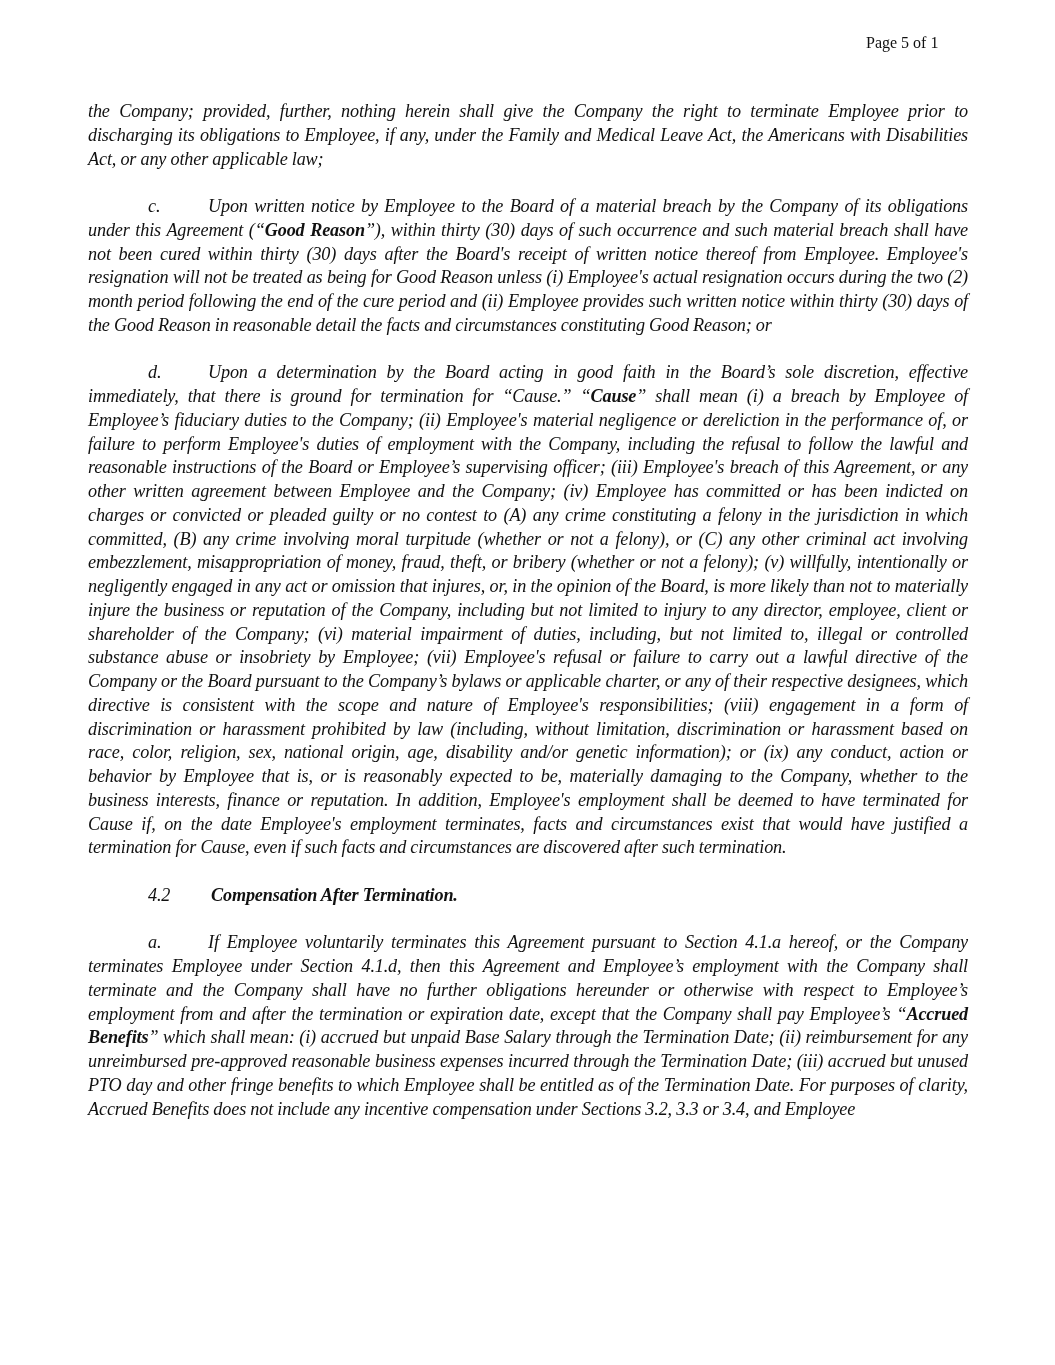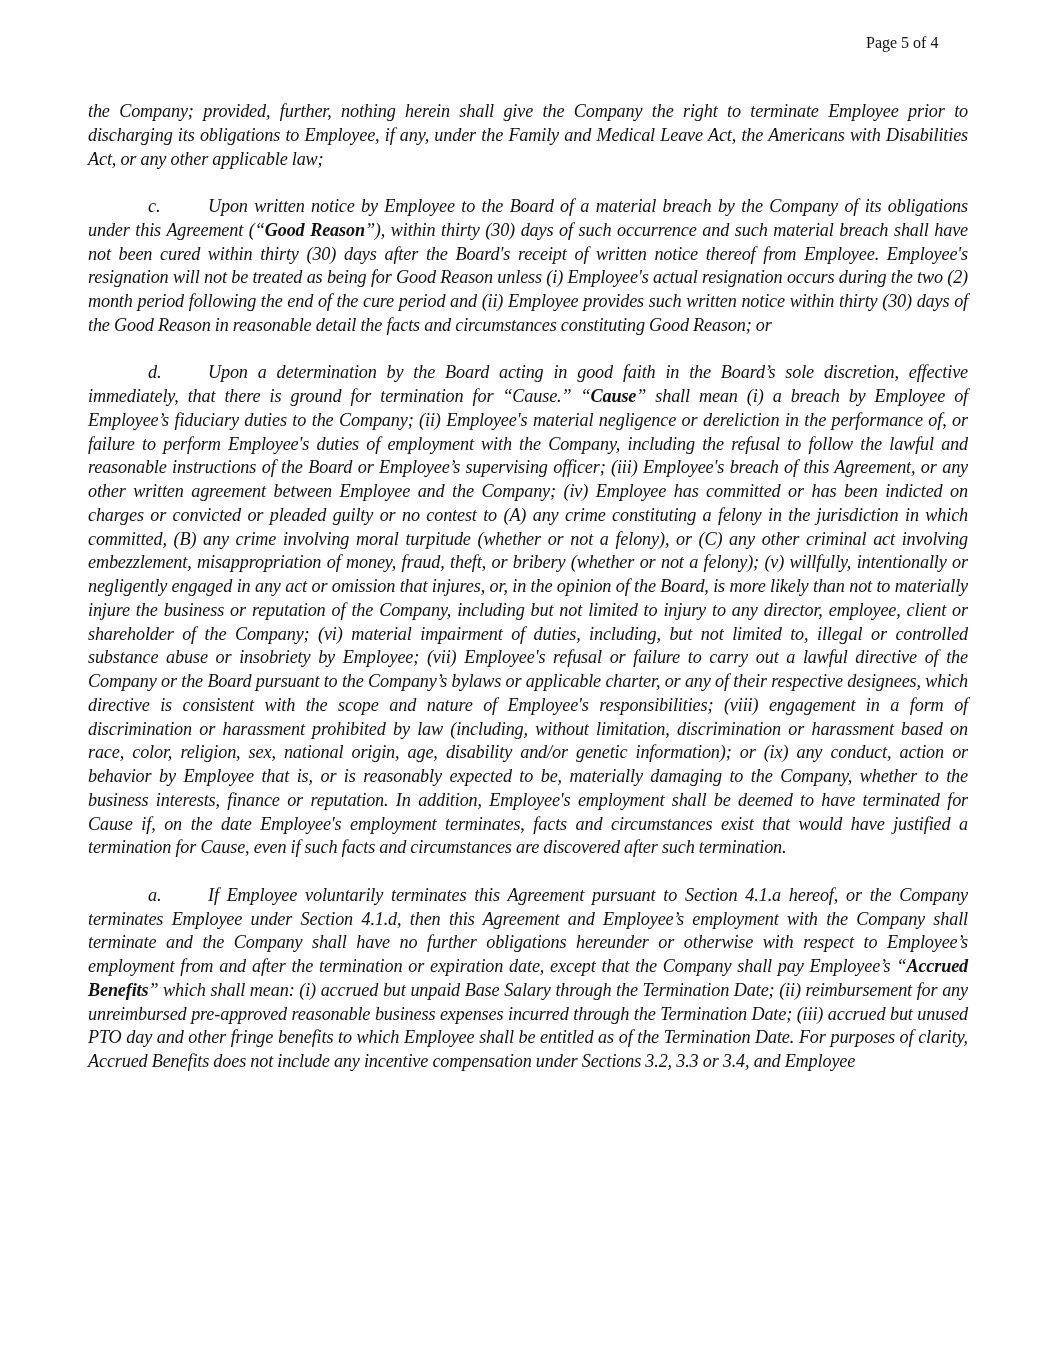--- a/index.html
+++ b/index.html
@@ -33,26 +33,27 @@
     }
     .para { margin: 0 0 23.75px 0; }
     .indent { display: inline-block; width: 60px; padding-left: 60px; }
     .heading { margin: 0 0 23.75px 0; }
     .heading .num { display: inline-block; padding-left: 60px; width: 63px; }
     b { font-weight: bold; }
   </style>
 </head>
 <body>
 
-<div class="page-number">Page 5 of 4</div>
+<div class="page-number">Page 5 of 1</div>
 
 <div class="content">
 
   <p class="para"><span>the Company; provided, further, nothing herein shall give the  Company the right to terminate Employee prior to discharging its obligations to Employee, if any, under the Family and Medical Leave  Act, the Americans with Disabilities Act, or any other applicable law;</span></p>
 
   <p class="para"><span class="indent">c.</span><span>Upon written notice by Employee to the Board of a material breach by the Company of its obligations under this Agreement (“</span><b>Good Reason</b><span>”), within thirty (30) days of such occurrence and such material breach shall have not been cured within thirty (30) days after the Board's receipt of written notice thereof from Employee. Employee's resignation will not be treated as being for Good Reason unless (i) Employee's actual resignation occurs during the two (2) month period following the end of the cure period and (ii) Employee provides such written notice within thirty (30) days of the Good Reason in reasonable detail the facts and circumstances constituting Good Reason; or</span></p>
 
   <p class="para"><span class="indent">d.</span><span>Upon a determination by the Board acting in good faith in the Board’s sole discretion, effective immediately, that there is ground for  termination for “Cause.” “</span><b>Cause</b><span>” shall mean (i) a breach by Employee of Employee’s fiduciary duties to the Company; (ii) Employee's material negligence or dereliction in the performance of, or failure to perform Employee's duties of employment with the Company, including the refusal to follow the lawful and reasonable instructions of the Board or Employee’s supervising officer; (iii) Employee's breach of this Agreement, or any other written agreement between Employee and the Company; (iv) Employee has committed or has been indicted on charges or convicted or pleaded guilty or no contest to (A) any crime constituting a felony in the jurisdiction in which committed, (B) any crime involving moral turpitude (whether or not a felony), or (C) any other criminal act involving embezzlement, misappropriation of money, fraud, theft, or bribery (whether or not a felony); (v) willfully, intentionally or negligently  engaged in any act or omission that injures, or, in the opinion of the Board, is more likely than not to materially injure the business or  reputation of the Company, including but not limited to injury to any director, employee, client or shareholder of the Company; (vi) material impairment of duties, including, but not limited to, illegal or controlled substance abuse or insobriety by Employee; (vii) Employee's refusal or failure to carry out a lawful directive of the Company or the Board pursuant to the Company’s bylaws or applicable charter, or any of their respective designees, which directive is consistent with the scope and nature of Employee's responsibilities; (viii) engagement in a form of discrimination or harassment prohibited by law (including, without limitation, discrimination or harassment based on race, color, religion, sex, national origin, age, disability and/or genetic information); or (ix) any conduct, action or behavior by Employee that is, or is reasonably expected to be, materially damaging to the Company, whether to the business interests, finance or reputation. In addition, Employee's employment shall be deemed to have terminated for Cause if, on the date Employee's employment terminates, facts and circumstances exist that would have justified a termination for Cause, even if such facts and circumstances are discovered after such termination.</span></p>
 
+  <p class="heading"><span class="num">4.2</span><b>Compensation After Termination.</b></p>
 
   <p class="para"><span class="indent">a.</span><span>If Employee voluntarily terminates this Agreement pursuant to Section 4.1.a hereof, or the Company  terminates Employee under Section 4.1.d, then this Agreement and Employee’s employment with the Company shall  terminate and the Company shall have no further obligations hereunder or otherwise with respect to Employee’s employment from and after the termination or expiration date, except that the Company shall pay Employee’s “</span><b>Accrued Benefits</b><span>” which shall mean: (i) accrued but unpaid Base Salary through the Termination Date; (ii) reimbursement for any unreimbursed pre-approved reasonable business expenses incurred through the Termination Date; (iii) accrued but unused PTO day and other fringe benefits to which Employee shall be entitled as of the Termination Date. For purposes of clarity, Accrued Benefits does not include any incentive compensation under Sections 3.2, 3.3 or 3.4, and Employee</span></p>
 
 </div>
 
 </body></html>

